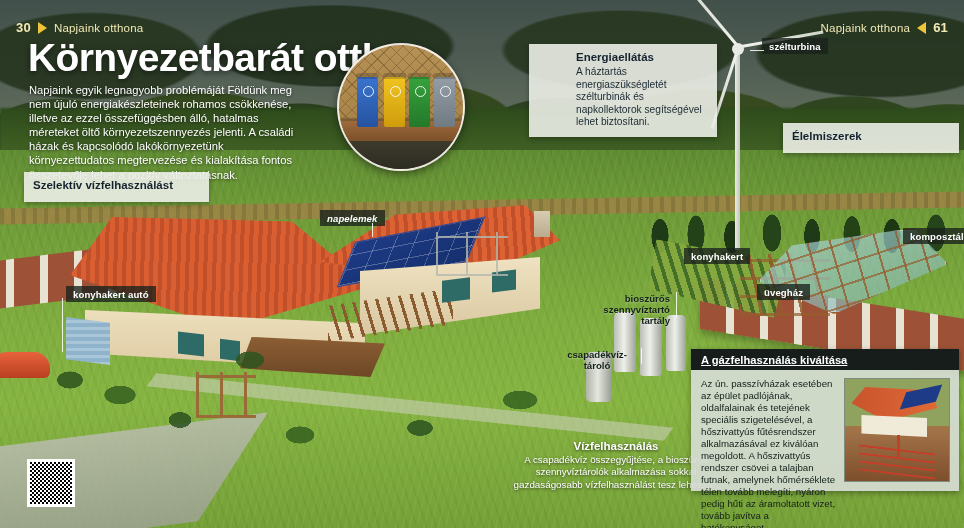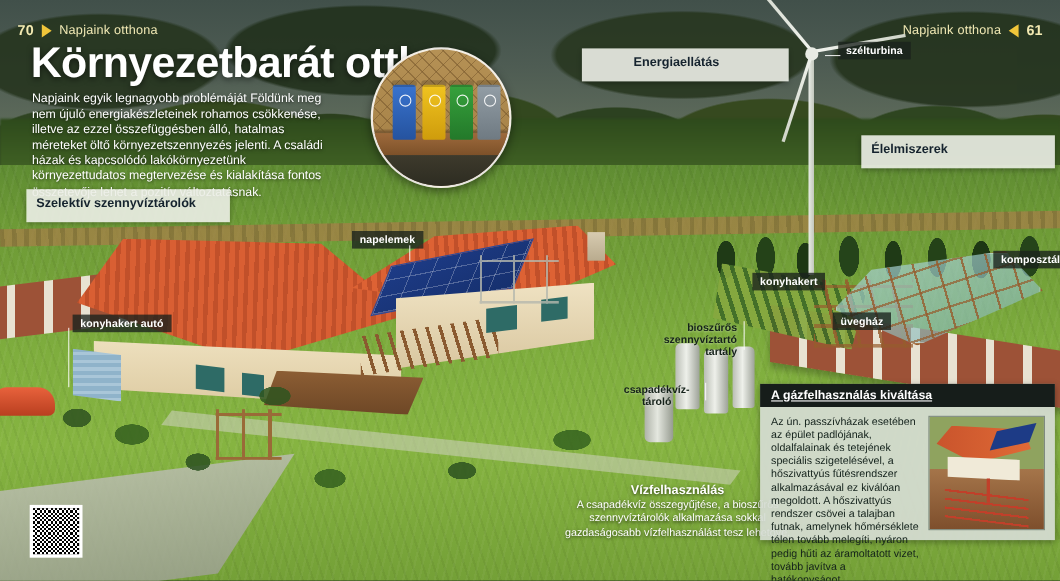--- a/index.html
+++ b/index.html
@@ -475,21 +475,21 @@
 
     <div class="tank t1"></div>
     <div class="tank t2"></div>
     <div class="tank t3"></div>
     <div class="cistern"></div>
 
     <div class="car"></div>
   </div>
 
   <div class="hdr-left">
-    <span class="pgnum">70</span>
+    <span class="pgnum">30</span>
     <span class="arrow-r"></span>
     <span>Napjaink otthona</span>
   </div>
   <div class="hdr-right">
     <span>Napjaink otthona</span>
     <span class="arrow-l"></span>
     <span class="pgnum">61</span>
   </div>
 
   <h1 class="title">Környezetbarát otthon</h1>
@@ -508,28 +508,29 @@
     <div class="bin" style="left:70px; background:linear-gradient(180deg,#37a23c,#23792a);">
         <span class="bin-lid"></span>
       </div>
     <div class="bin" style="left:95px; background:linear-gradient(180deg,#939ea6,#6f7a82);">
         <span class="bin-lid"></span>
       </div>
   </div>
 
   <div class="infobox" id="box-energia">
     <div class="ttl">Energiaellátás</div>
+    <div class="bdy">A háztartás energiaszükségletét szélturbinák és napkollektorok segítségével lehet biztosítani.</div>
   </div>
 
   <div class="infobox" id="box-elelmi">
     <div class="ttl">Élelmiszerek</div>
   </div>
 
   <div class="infobox" id="box-szelekt">
-    <div class="ttl">Szelektív szennyvíztárolók</div>
+    <div class="ttl">Szelektív vízfelhasználást</div>
   </div>
 
   <div class="waterblock">
     <div class="ttl">Vízfelhasználás</div>
     <div class="bdy">A csapadékvíz összegyűjtése, a bioszűrős szennyvíztárolók alkalmazása sokkal gazdaságosabb vízfelhasználást tesz lehetővé.</div>
   </div>
 
   <div class="panel">
     <div class="panel-head">
       <span>A gázfelhasználás kiváltása</span>
@@ -542,21 +543,21 @@
         <div class="pf-wall"></div>
         <div class="pf-vert"></div>
         <div class="pf-pipes"></div>
       </div>
     </div>
   </div>
 
   <div class="callout" style="left:762px; top:38px;">szélturbina</div>
   <div class="leader" style="left:750px; top:50px; width:14px; height:1px;"></div>
 
-  <div class="callout" style="left:320px; top:210px;">napelemek</div>
+  <div class="callout" style="left:320px; top:210px;font-style:italic;">napelemek</div>
   <div class="leader" style="left:372px; top:223px; width:1px; height:14px;"></div>
 
   <div class="callout" style="left:66px; top:286px;">konyhakert autó</div>
   <div class="leader" style="left:62px; top:298px; width:1px; height:54px;"></div>
 
   <div class="callout" style="left:684px; top:248px;">konyhakert</div>
 
   <div class="callout" style="left:903px; top:228px;">komposztáló</div>
 
   <div class="callout" style="left:757px; top:284px;">üvegház</div>

